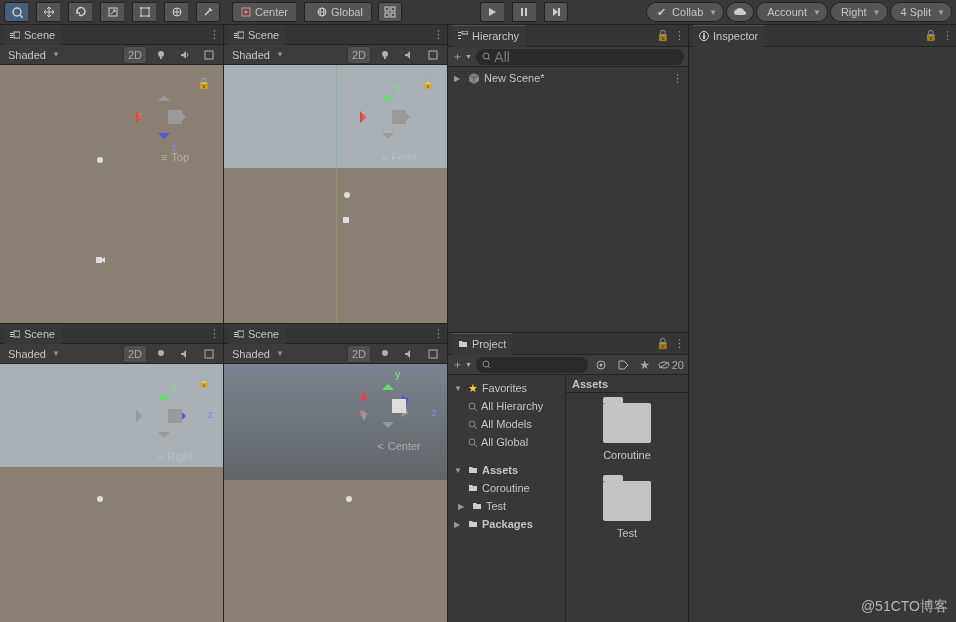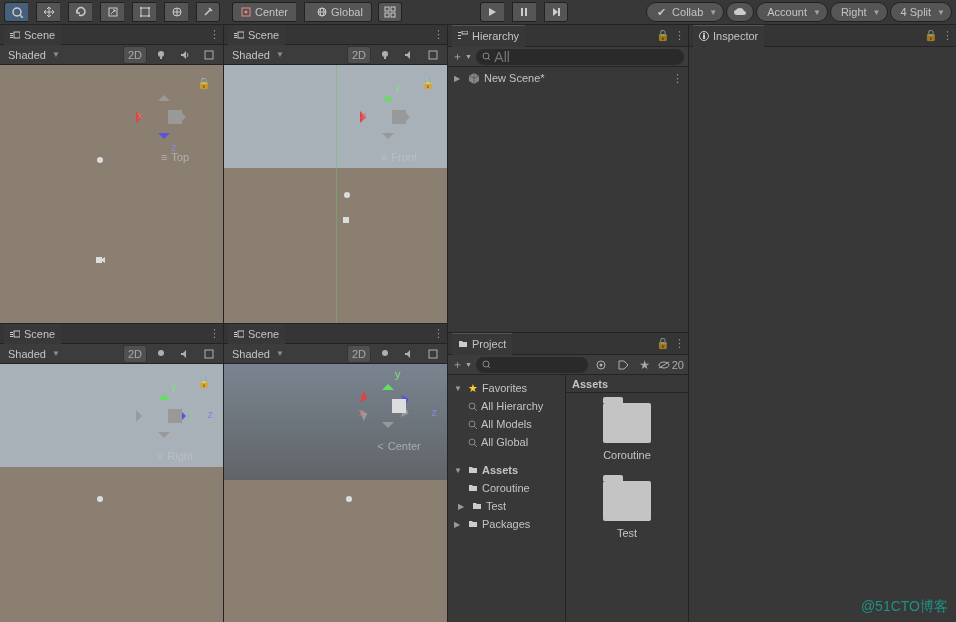--- a/index.html
+++ b/index.html
@@ -60,21 +60,21 @@
 .proj-content { flex: 1; display: flex; flex-direction: column; }
 .proj-breadcrumb { height: 18px; padding: 0 6px; display: flex; align-items: center; border-bottom: 1px solid #232323; }
 .proj-items { flex: 1; padding: 10px; display: flex; flex-direction: column; gap: 20px; align-items: center; }
 .folder-item { display: flex; flex-direction: column; align-items: center; gap: 6px; cursor: pointer; }
 .folder-icon { width: 48px; height: 40px; background: #c4c4c4; border-radius: 2px; position: relative; }
 .folder-icon::before { content: ''; position: absolute; top: -6px; left: 0; width: 20px; height: 6px; background: #c4c4c4; border-radius: 2px 2px 0 0; }
 
 .proj-toolbar { height: 20px; background: #3c3c3c; display: flex; align-items: center; gap: 4px; padding: 0 4px; border-bottom: 1px solid #232323; }
 .proj-tool-ic { width: 18px; height: 16px; display: flex; align-items: center; justify-content: center; cursor: pointer; opacity: .8; }
 
-.watermark { position: absolute; bottom: 6px; right: 8px; color: #14b8a6; font-size: 14px; opacity: .7; }
+.watermark { position: absolute; bottom: 6px; right: 8px; color: #e5e5e5; font-size: 14px; opacity: .7; }
 
 svg { display: block; }
 </style>
 </head>
 <body>
 
 <div class="toolbar">
   <div class="tool-group">
     <div class="tool-btn active">
         <svg width="12" height="12">
@@ -633,21 +633,21 @@
               <svg width="10" height="10">
                 <path d="M1 2 L4 2 L5 3 L9 3 L9 8 L1 8 Z" fill="#ccc"></path>
               </svg>
               <span>Test</span>
             </div>
           <div class="tree-row">
               <span class="expand">▶</span>
               <svg width="10" height="10">
                 <path d="M1 2 L4 2 L5 3 L9 3 L9 8 L1 8 Z" fill="#ccc"></path>
               </svg>
-              <span style="font-weight:normal;">Packages</span>
+              <span style="font-weight:bold;">Packages</span>
             </div>
         </div>
         <div class="proj-content">
           <div class="proj-breadcrumb">
               <span style="font-weight:bold;">Assets</span>
             </div>
           <div class="proj-items">
             <div class="folder-item">
               <div class="folder-icon"></div>
               <span>Coroutine</span>

